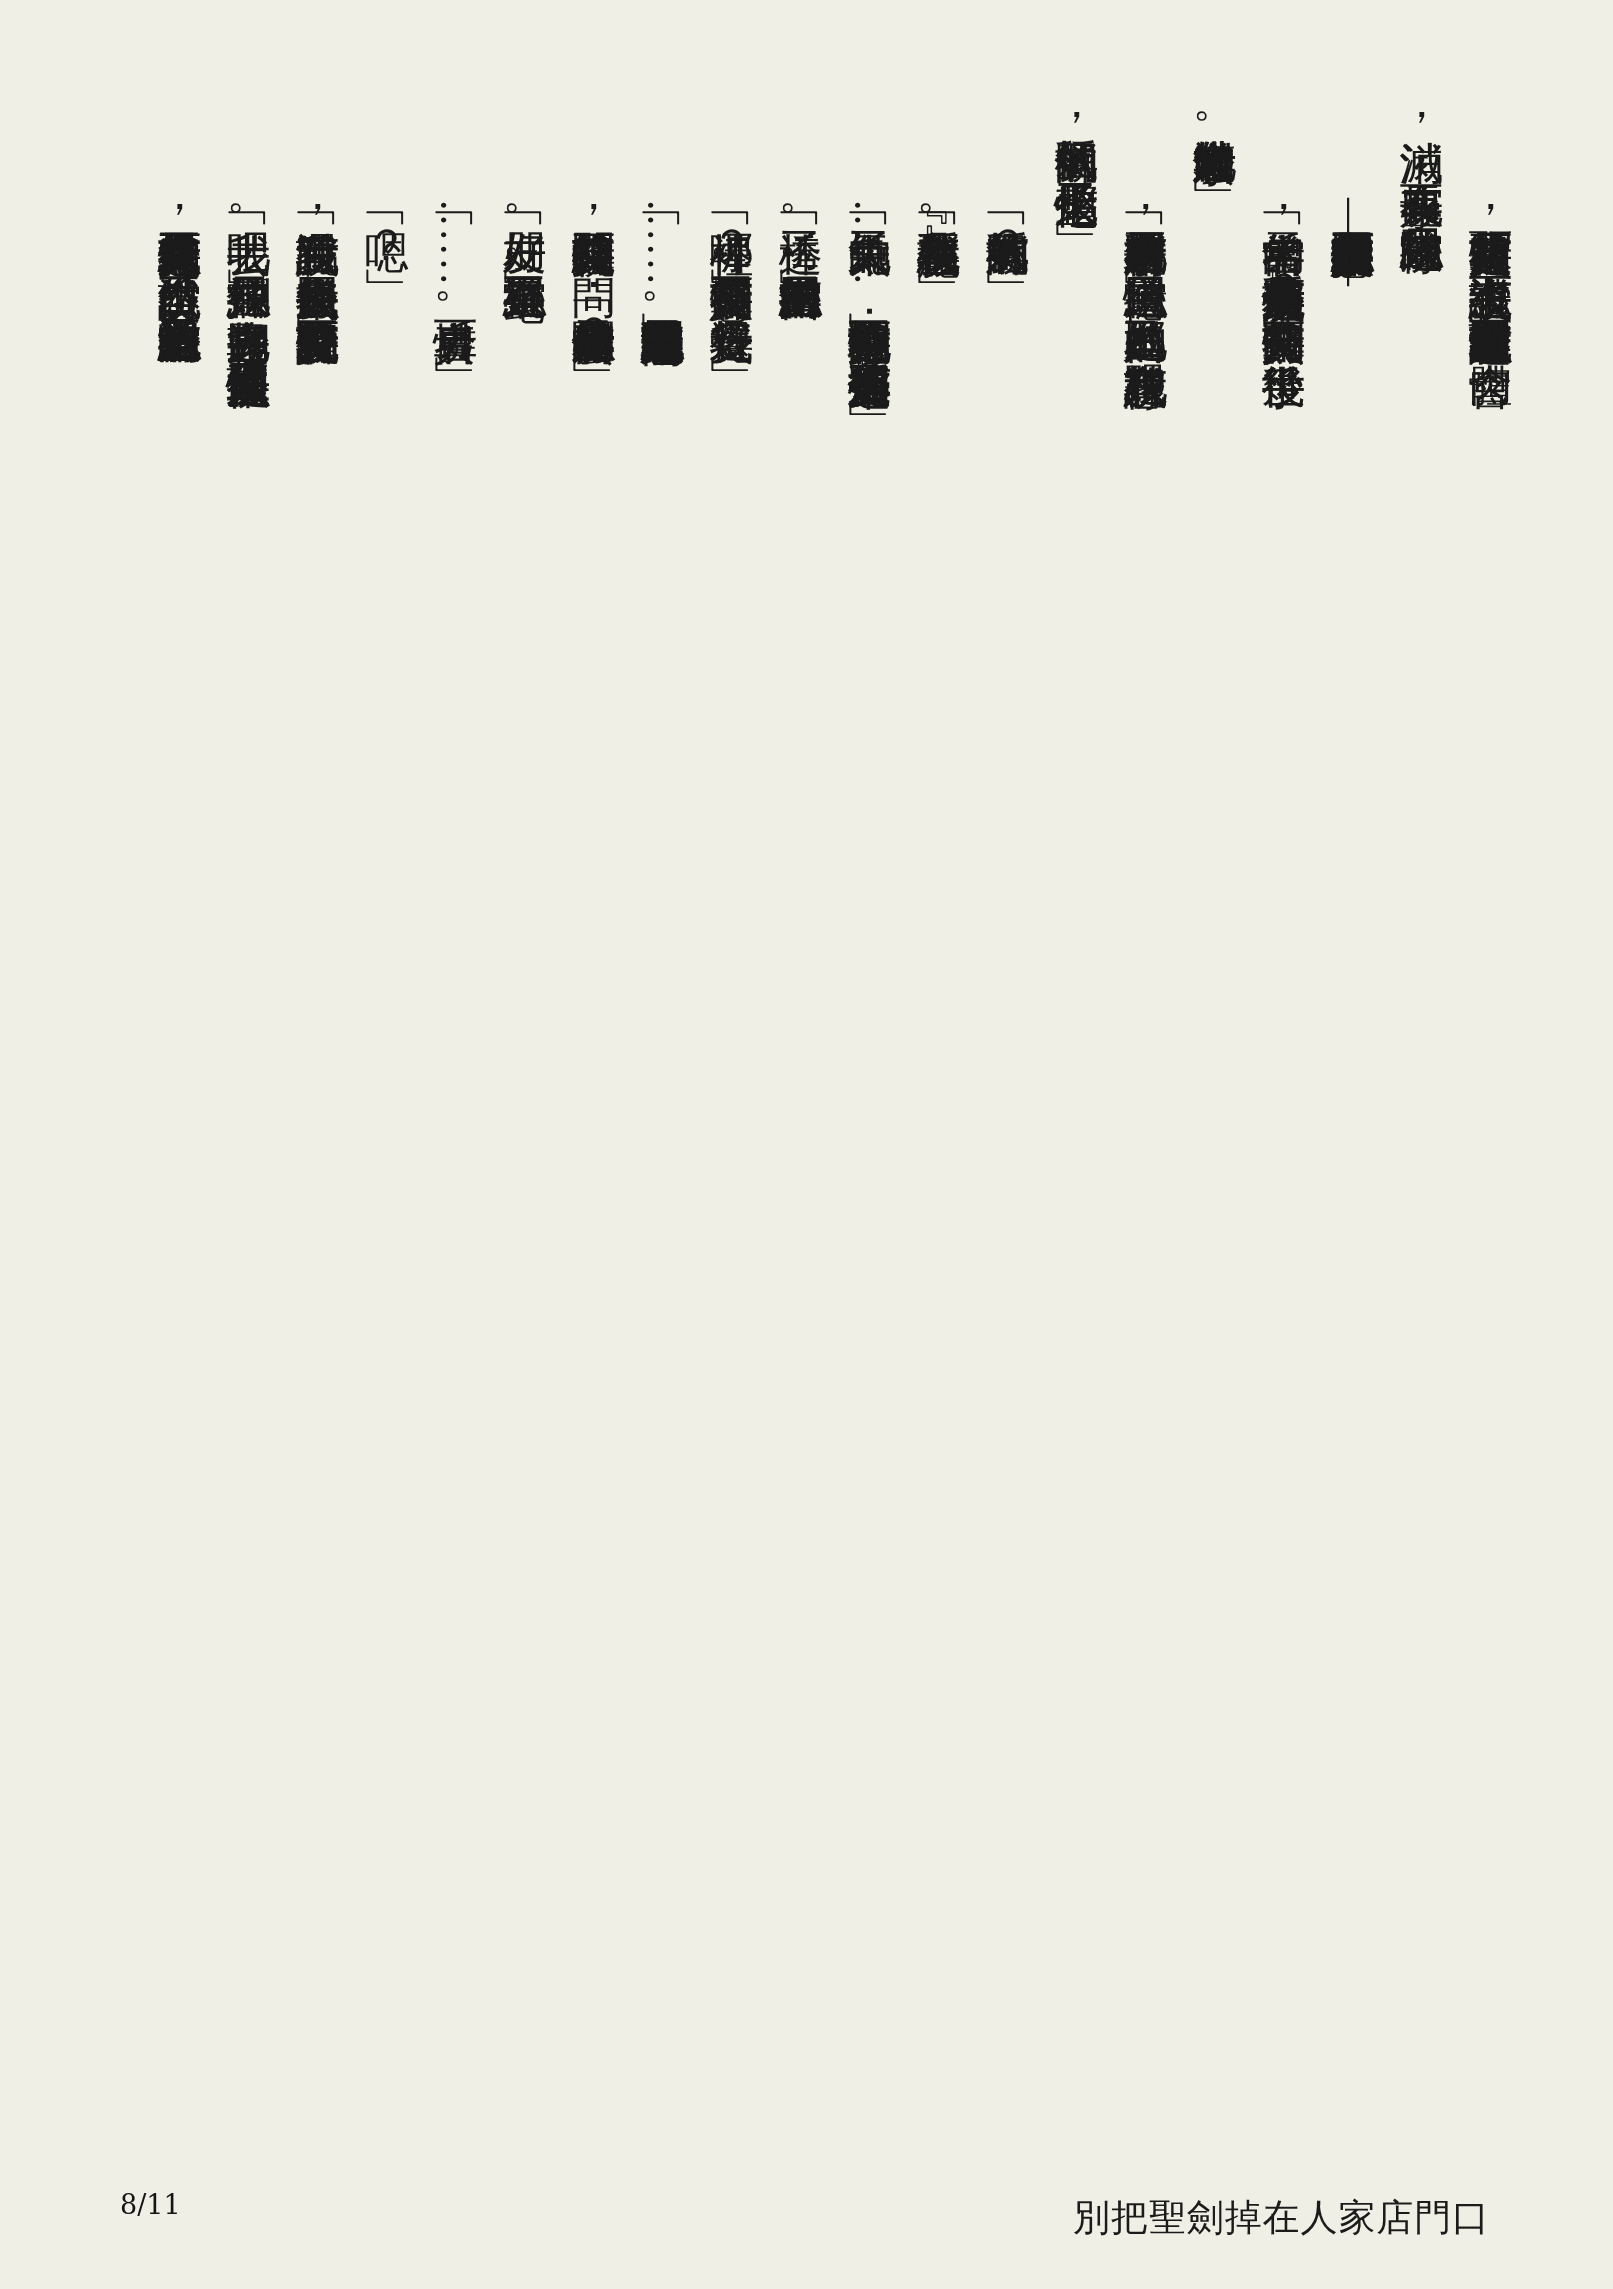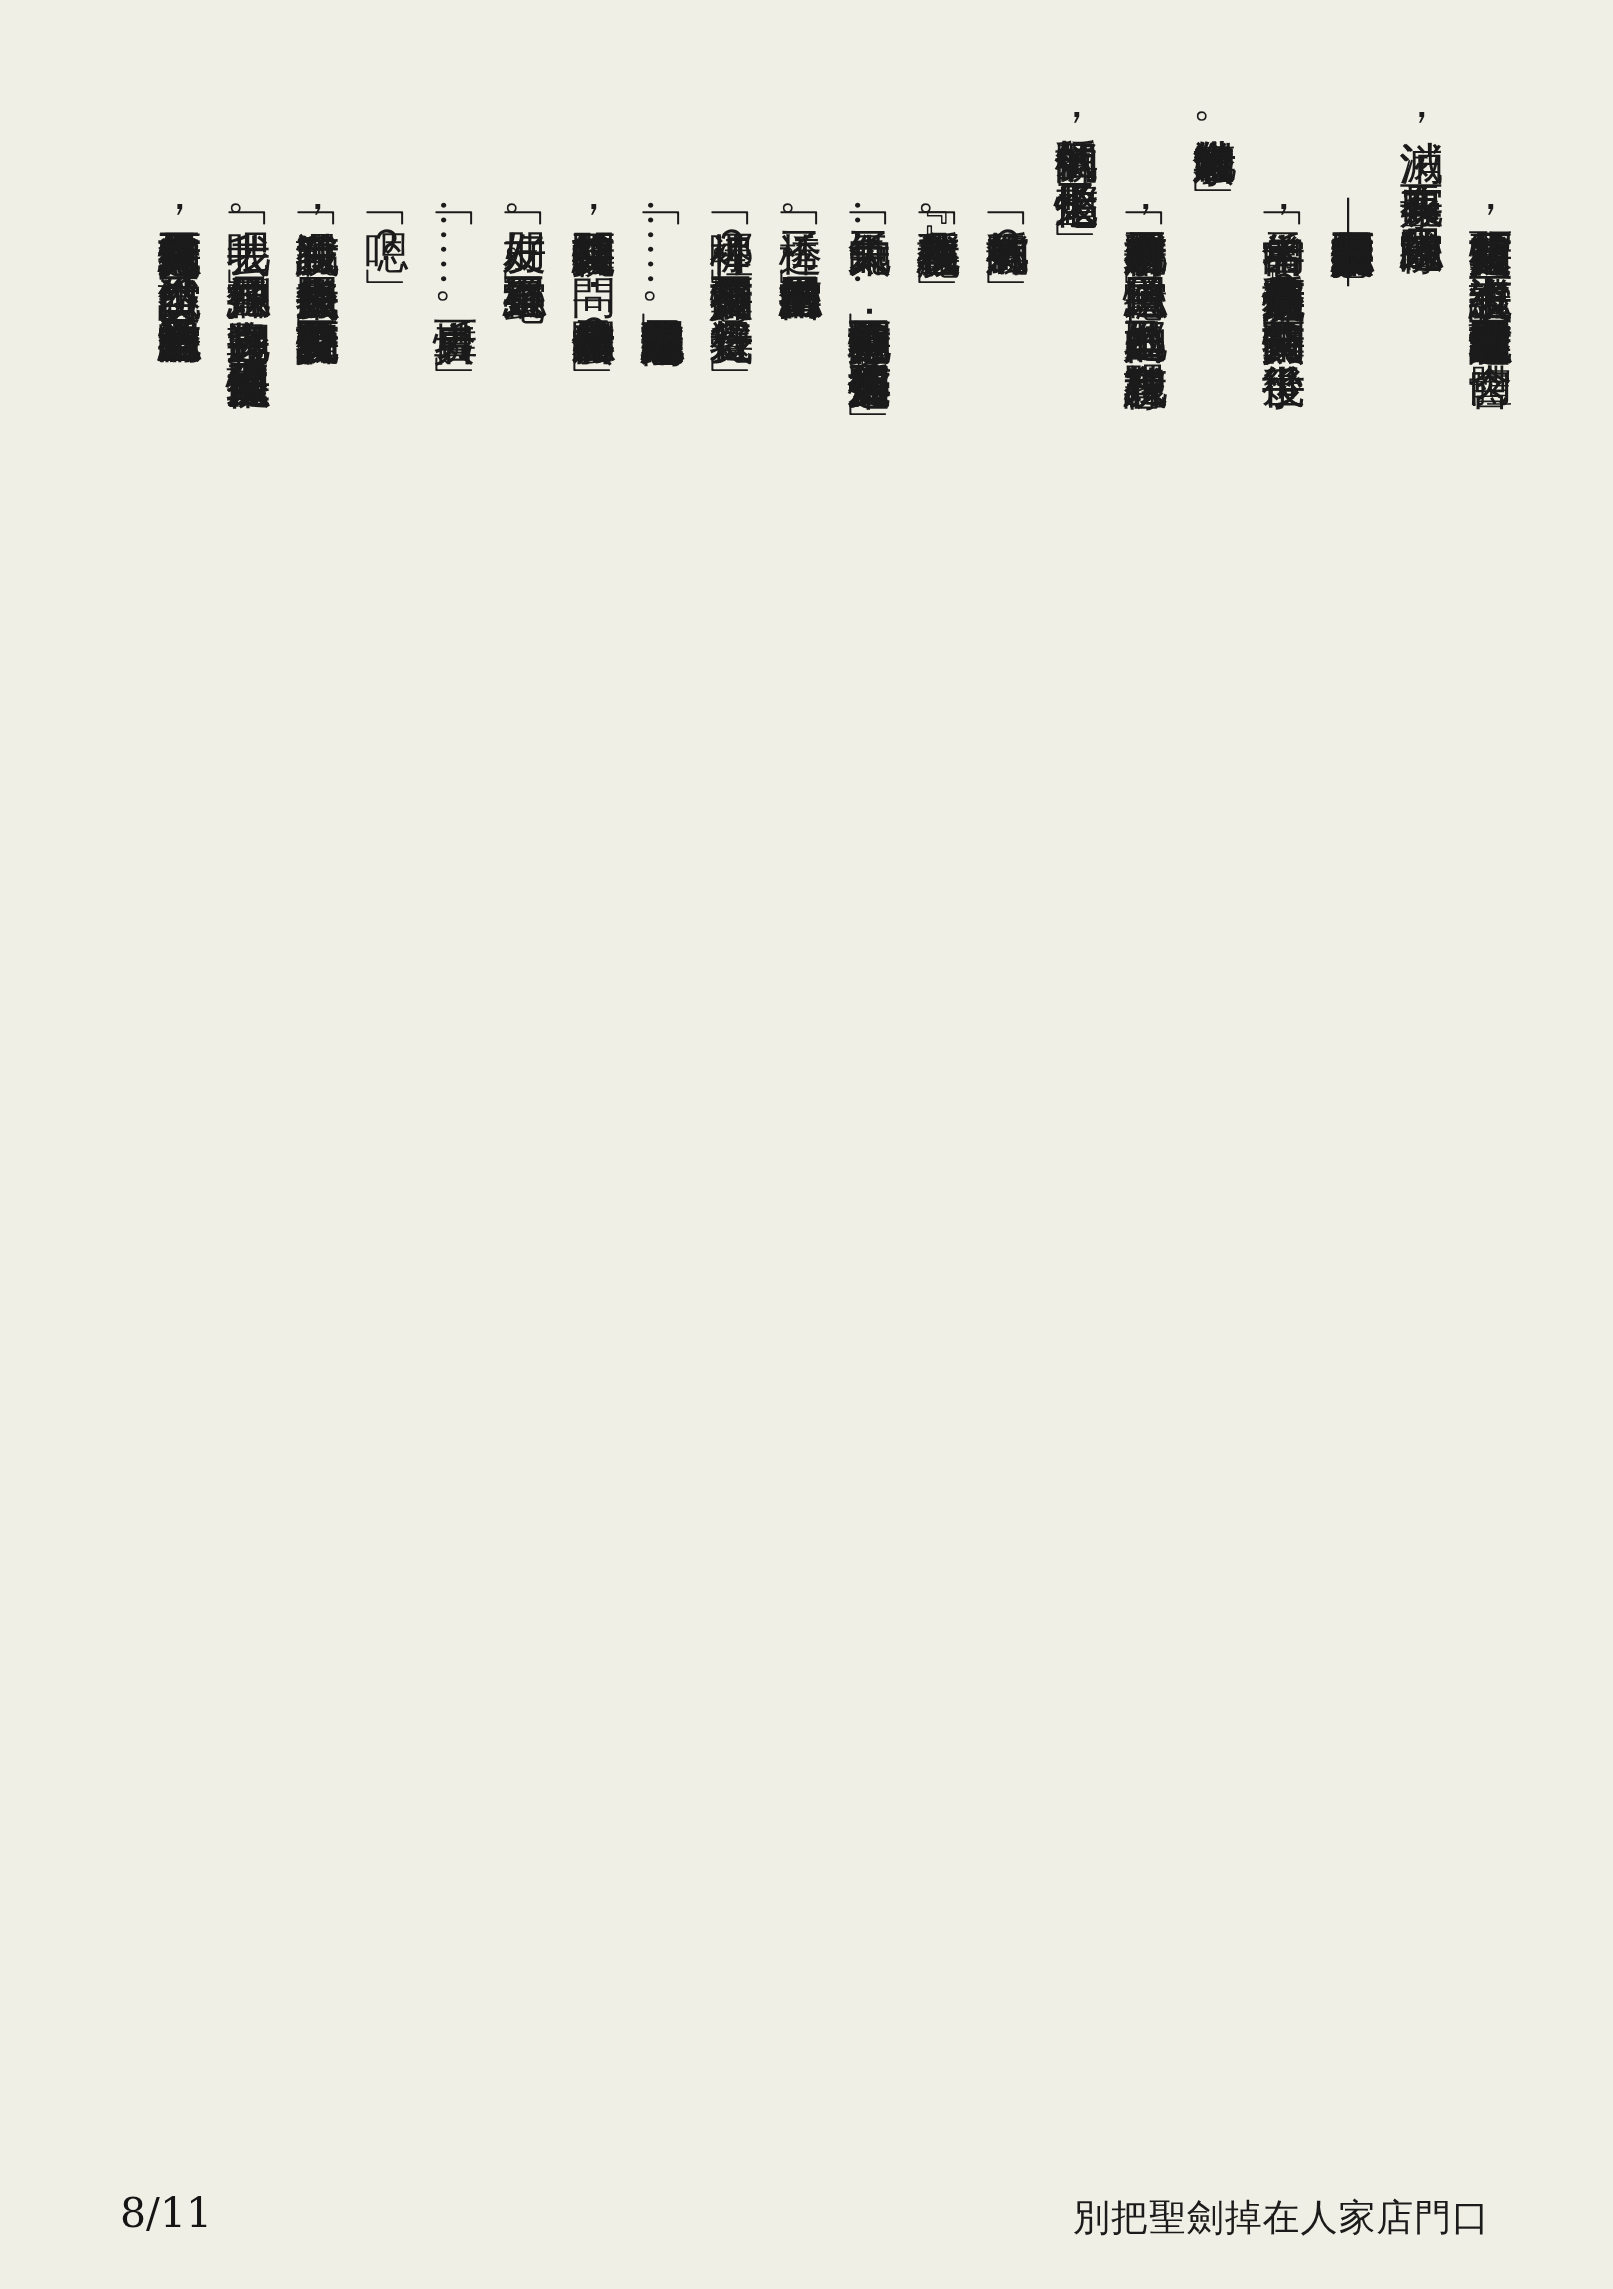--- a/index.html
+++ b/index.html
@@ -22,21 +22,21 @@
     color: #1b1b1b;
   }
   .col {
     white-space: nowrap;
     height: 1823px;
   }
   .col.indent { text-indent: 92px; }
   .footer-page-number {
     position: absolute;
     left: 120px; top: 2189px;
-    font-size: 41px;
+    font-size: 27px;
     color: #151515;
     font-family: "DejaVu Serif", "Liberation Serif", serif;
   }
   .footer-book-title {
     position: absolute;
     right: 123px; top: 2193px;
     font-size: 37px;
     letter-spacing: 0.9px;
     color: #1b1b1b;
     font-family: Liberation Mono, monospace;

